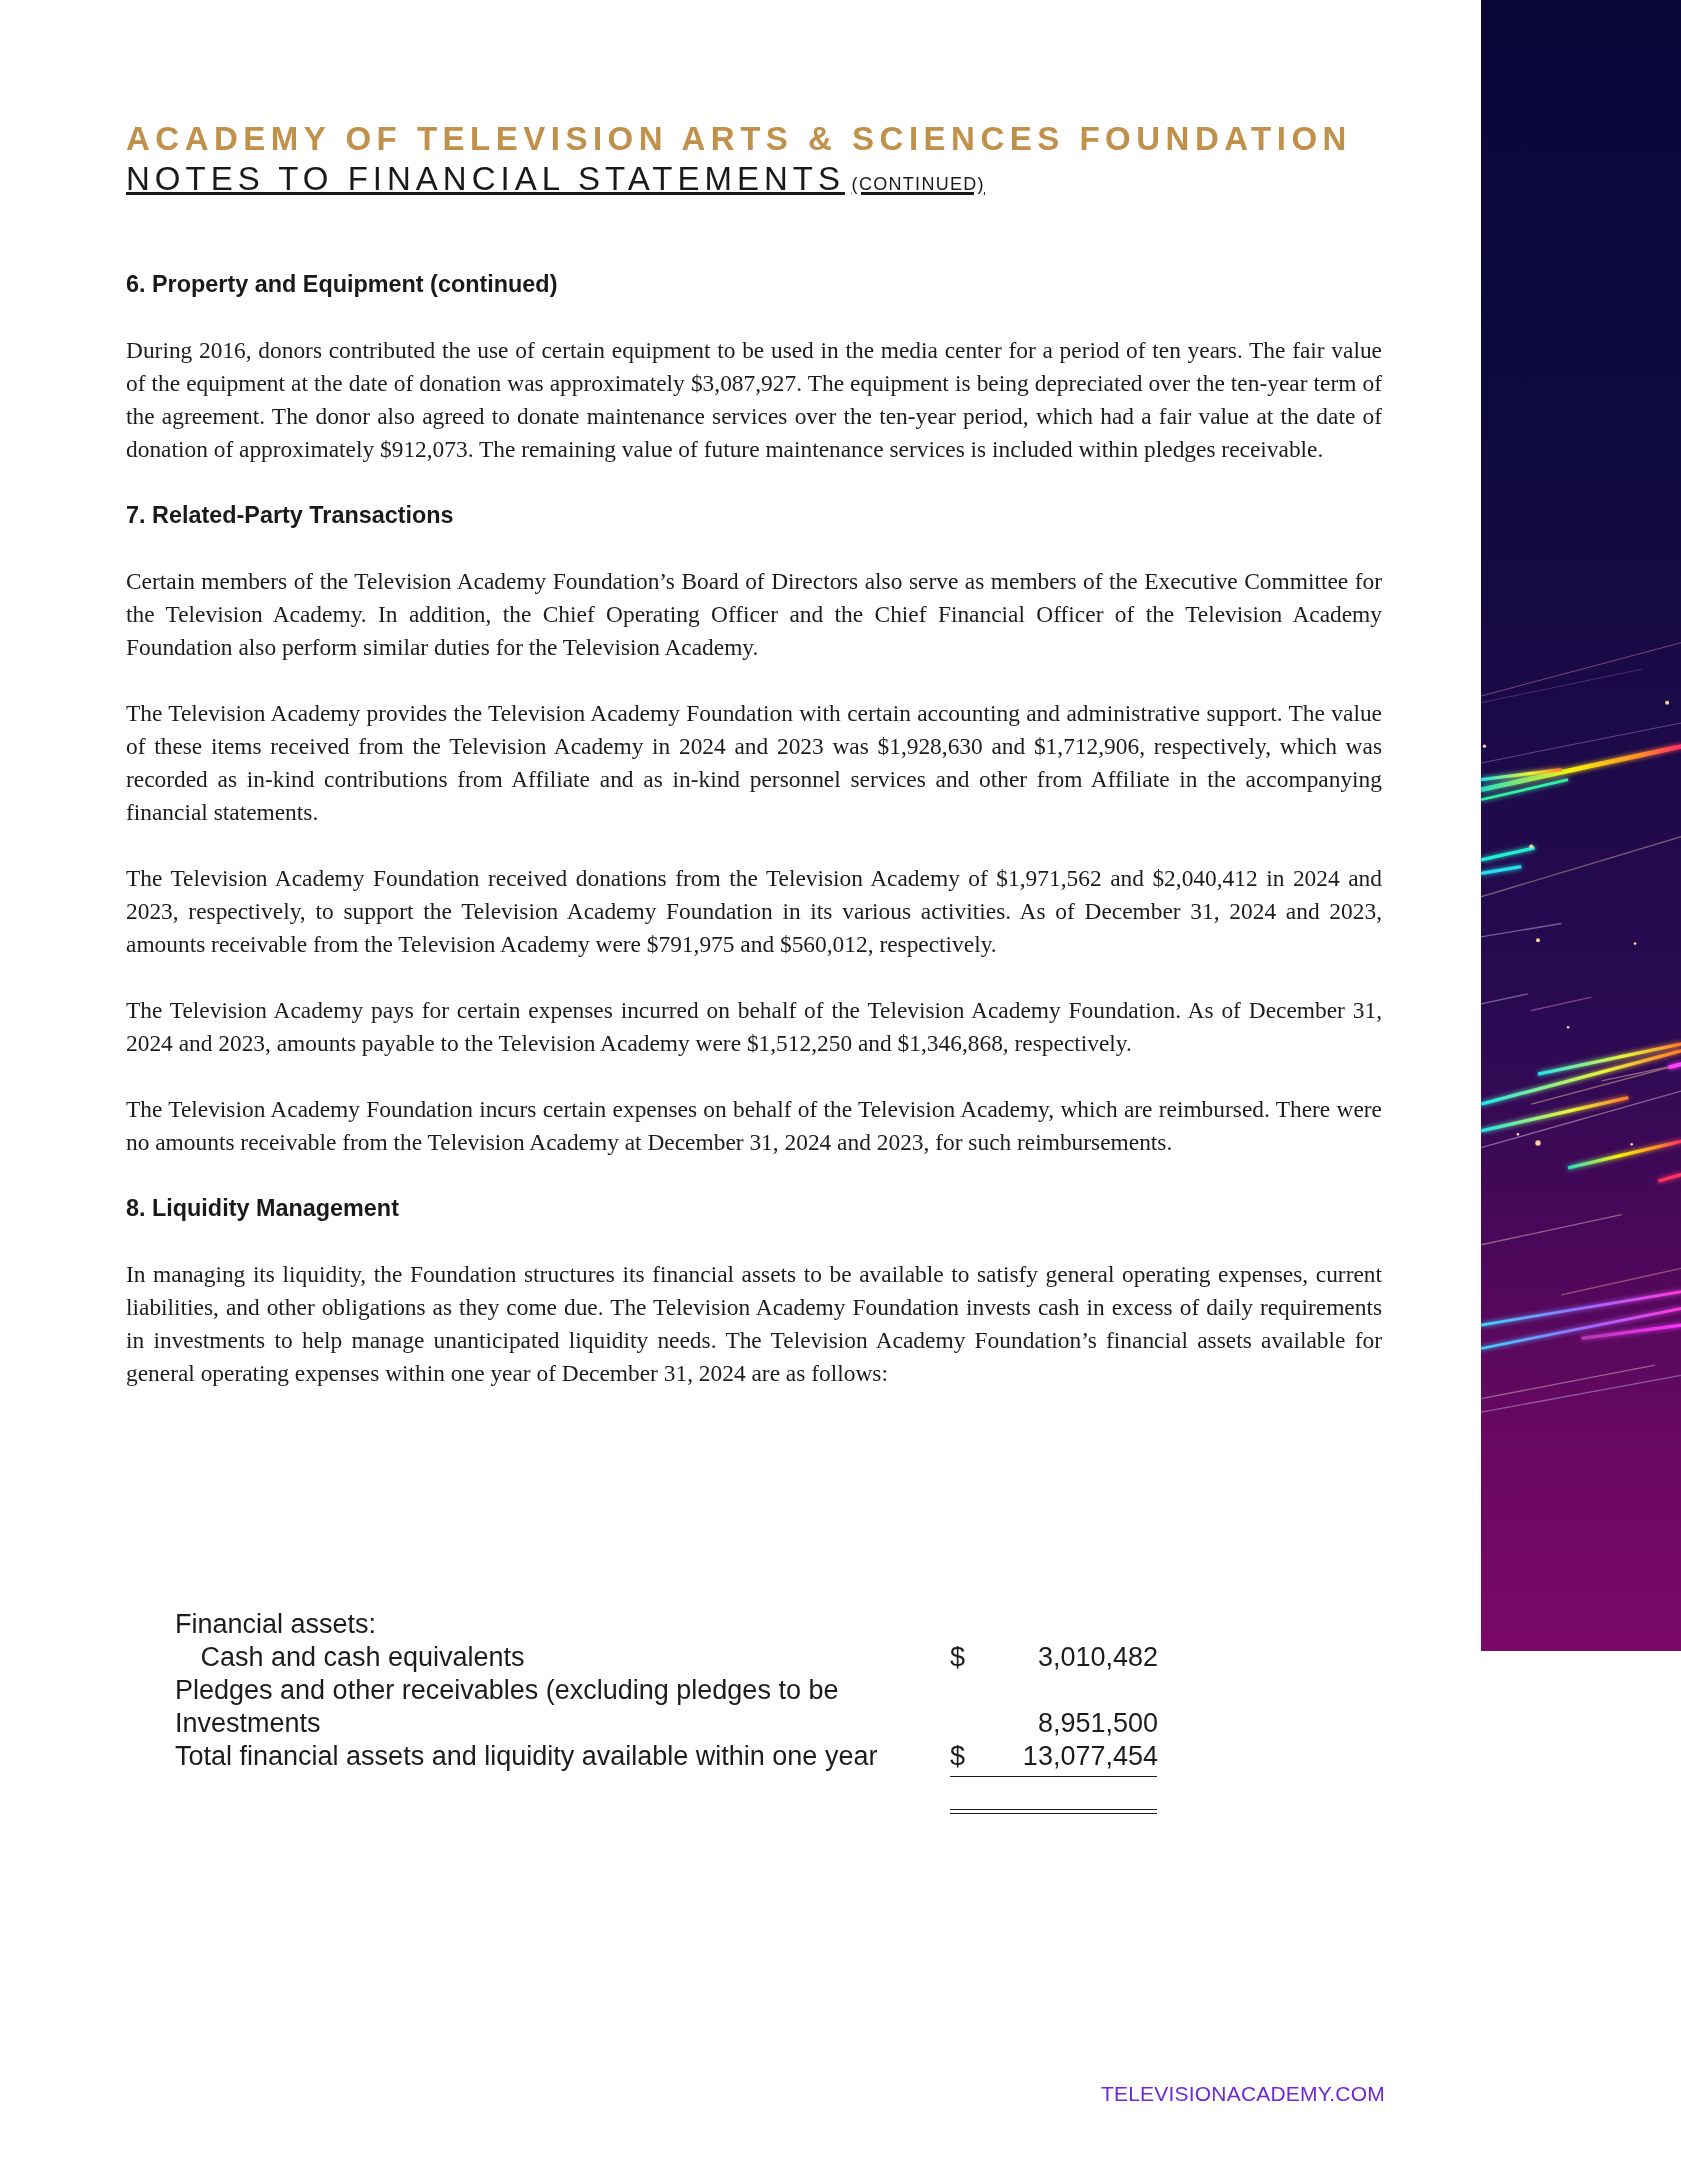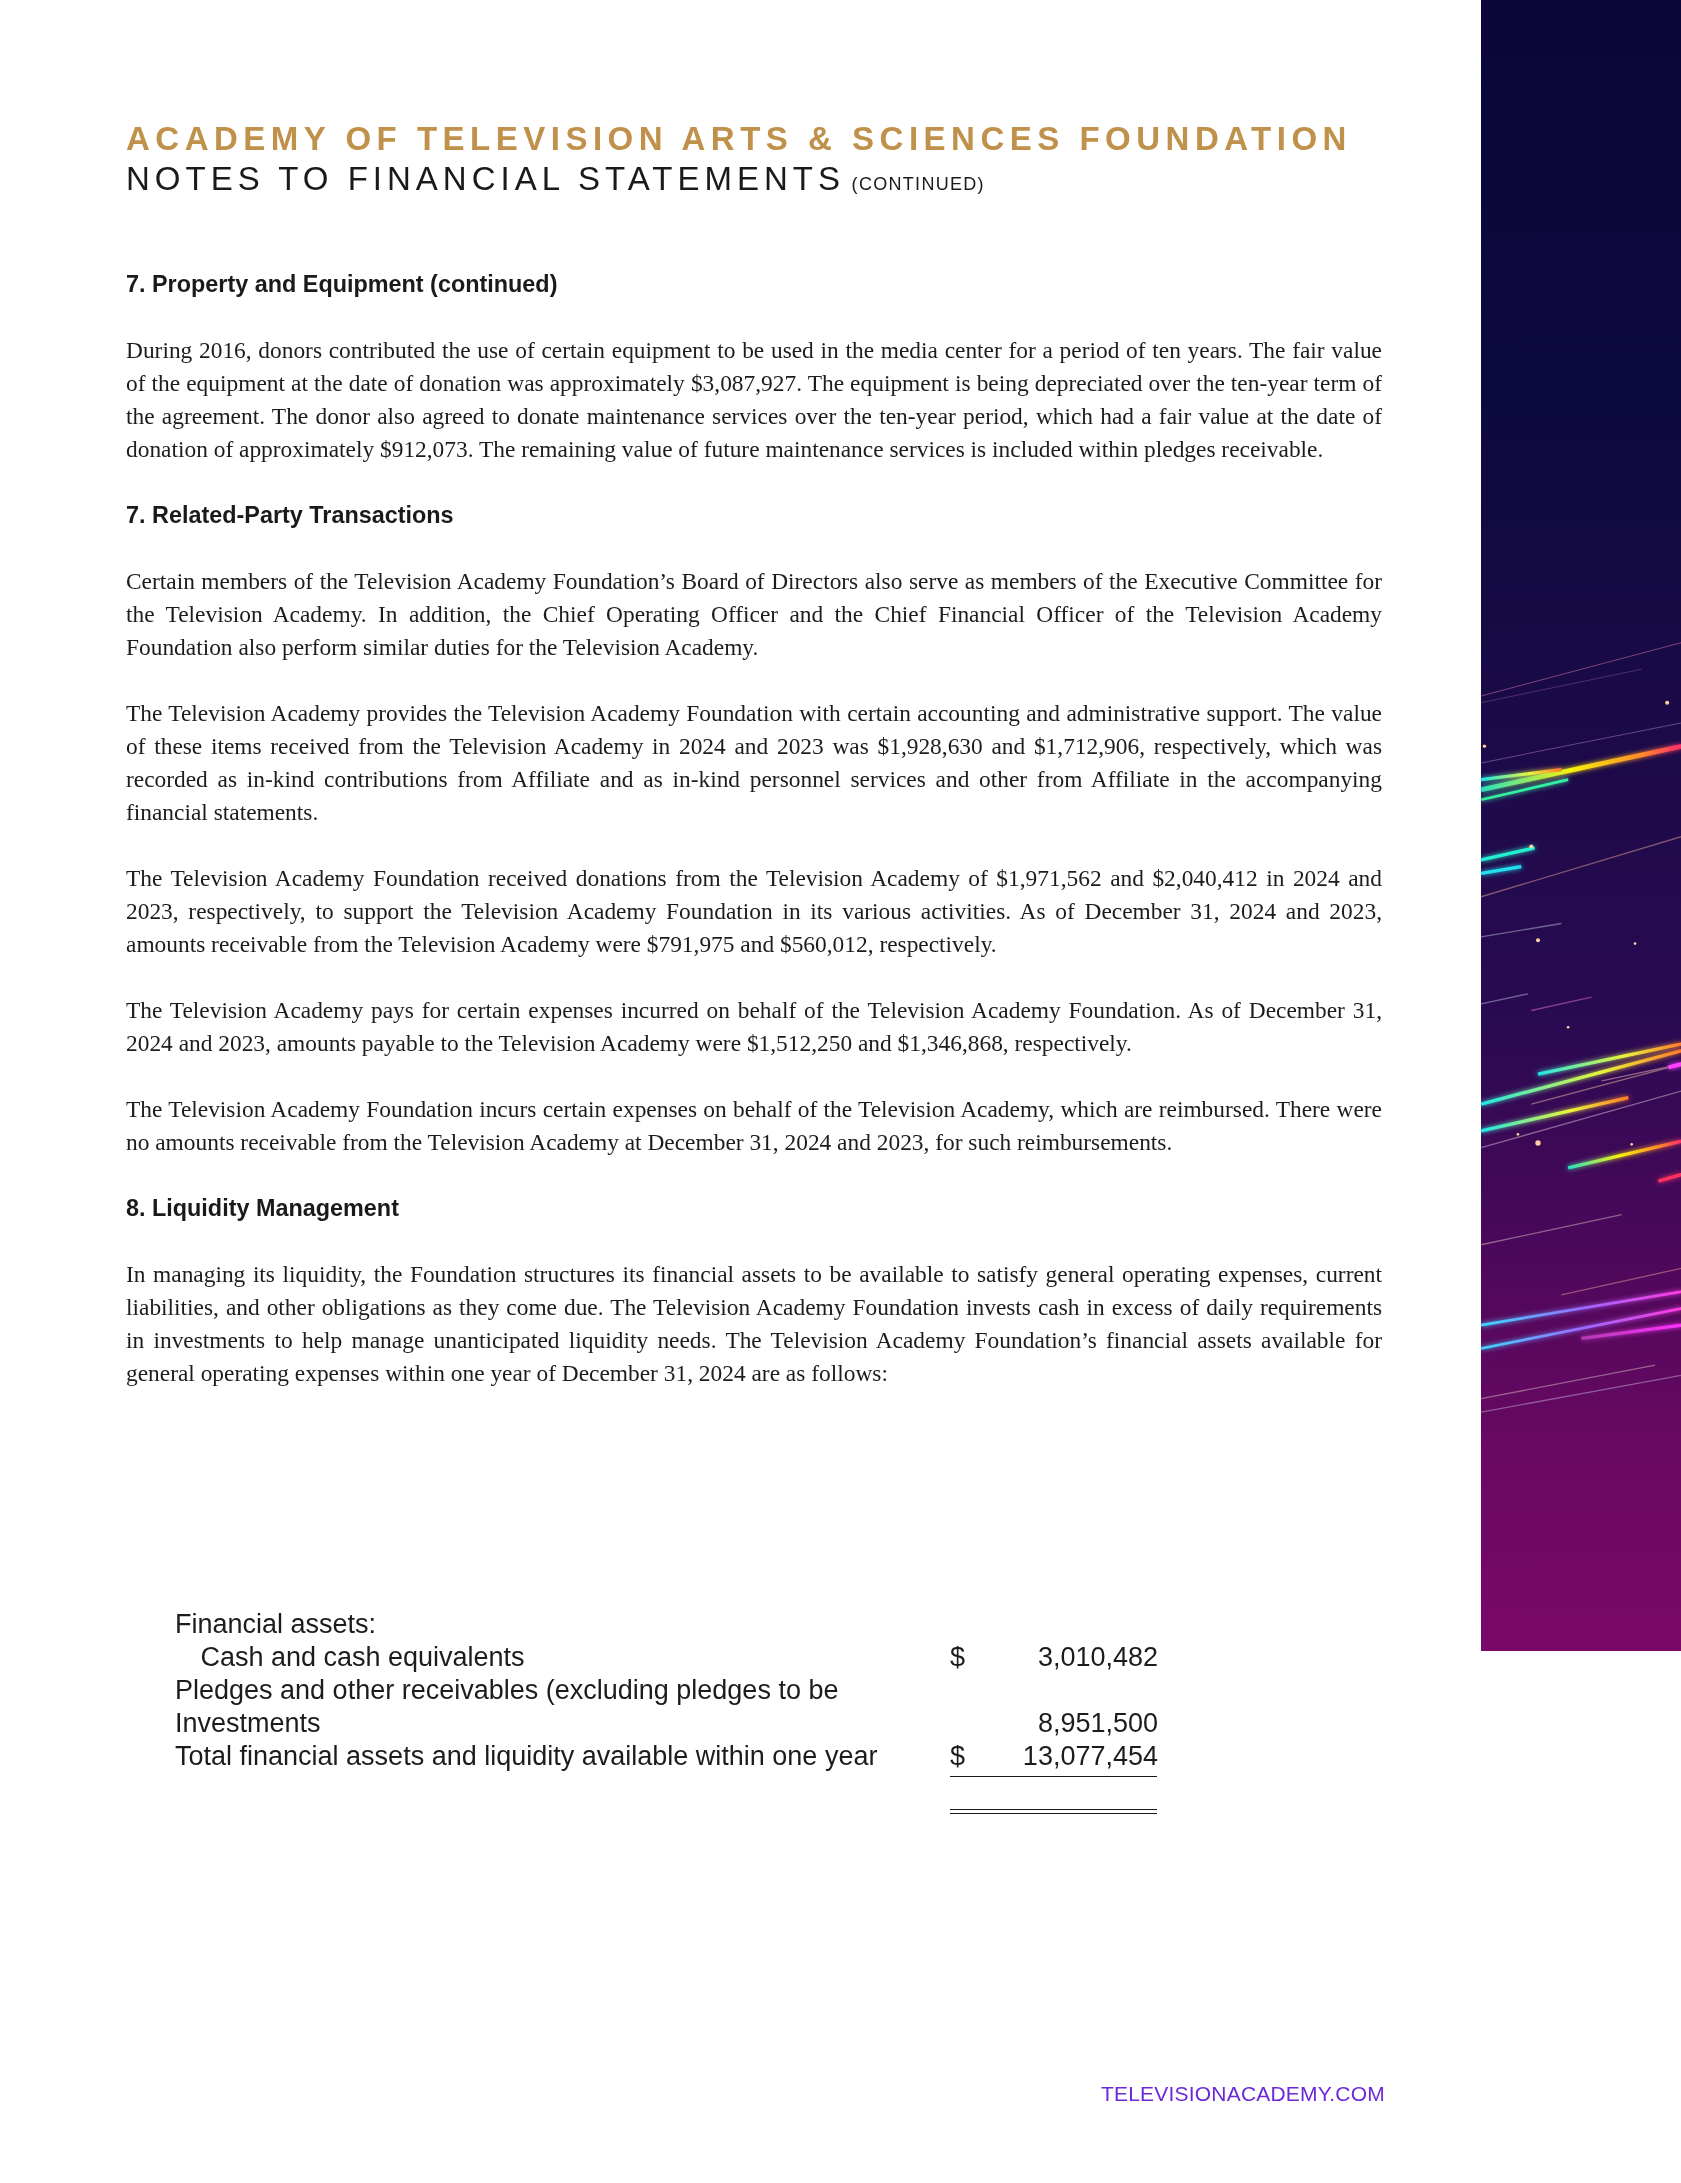--- a/index.html
+++ b/index.html
@@ -52,20 +52,21 @@
       white-space: nowrap;
     }
     .doc-title {
       font-family: "Liberation Sans", sans-serif;
       font-weight: normal;
       font-size: 33px;
       letter-spacing: 5px;
       color: #1a1a1a;
       line-height: 40px;
       white-space: nowrap;
+      text-decoration: underline;
     }
     .doc-title .cont {
       font-size: 18px;
       letter-spacing: 1.3px;
       margin-left: 6.7px;
     }
     .content {
       position: absolute;
       left: 126px;
       top: 268px;
@@ -163,21 +164,21 @@
 
 <div class="page">
 
   <div class="header">
     <div class="org-title">ACADEMY OF TELEVISION ARTS &amp; SCIENCES FOUNDATION</div>
     <div class="doc-title"><span>NOTES TO FINANCIAL STATEMENTS</span><span class="cont">(CONTINUED)</span></div>
   </div>
 
   <div class="content">
 
-    <h2 class="section-heading">7. Property and Equipment (continued)</h2>
+    <h2 class="section-heading">6. Property and Equipment (continued)</h2>
     <div class="gap-after-heading"></div>
     <p class="para last-left">During 2016, donors contributed the use of certain equipment to be used in the media center for a period of ten years. The fair value of the equipment at the date of donation was approximately $3,087,927. The equipment is being depreciated over the ten-year term of the agreement. The donor also agreed to donate maintenance services over the ten-year period, which had a fair value at the date of donation of approximately $912,073. The remaining value of future maintenance services is included within pledges receivable.</p>
     <div class="gap-heading"></div>
 
     <h2 class="section-heading">7. Related-Party Transactions</h2>
     <div class="gap-after-heading"></div>
     <p class="para last-left">Certain members of the Television Academy Foundation’s Board of Directors also serve as members of the Executive Committee for the Television Academy. In addition, the Chief Operating Officer and the Chief Financial Officer of the Television Academy Foundation also perform similar duties for the Television Academy.</p>
     <div class="gap-para"></div>
     <p class="para last-left">The Television Academy provides the Television Academy Foundation with certain accounting and administrative support. The value of these items received from the Television Academy in 2024 and 2023 was $1,928,630 and $1,712,906, respectively, which was recorded as in-kind contributions from Affiliate and as in-kind personnel services and other from Affiliate in the accompanying financial statements.</p>
     <div class="gap-para"></div>

